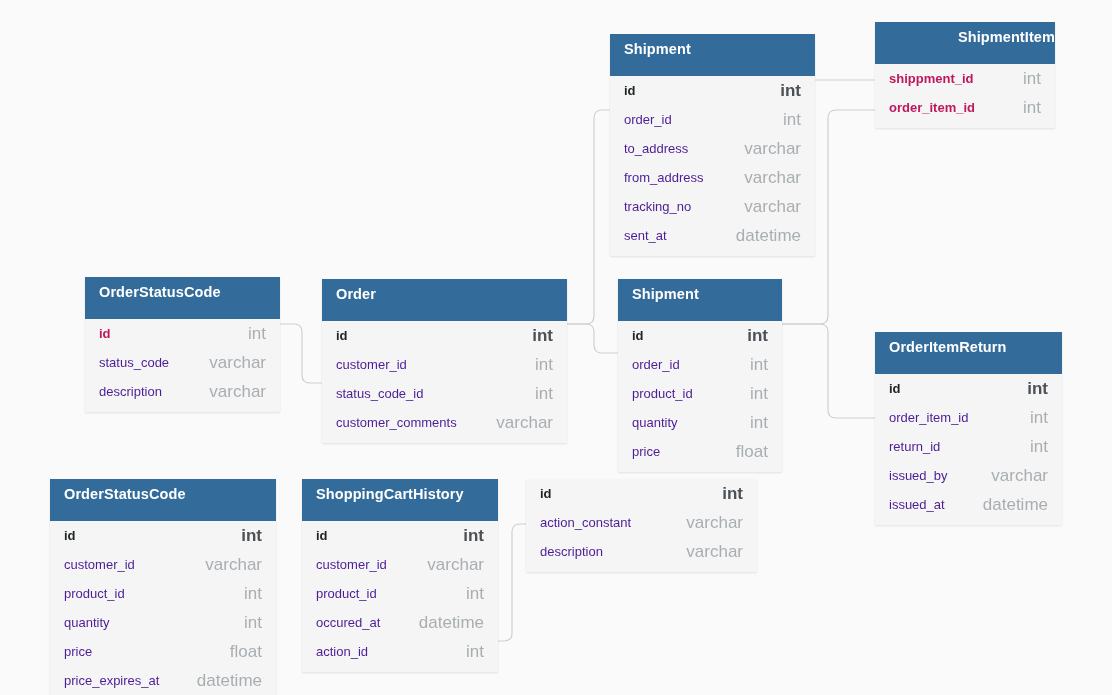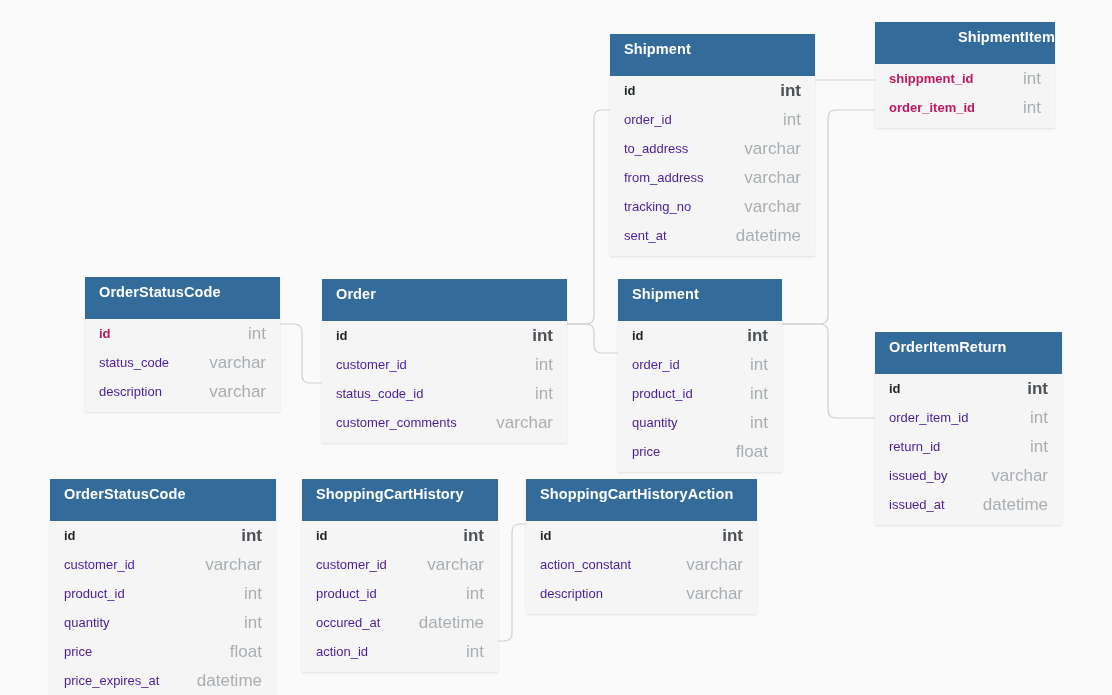--- a/index.html
+++ b/index.html
@@ -272,21 +272,20 @@
             <span class="col-name">occured_at</span>
             <span class="col-type">datetime</span>
           </div>
           <div class="row">
             <span class="col-name">action_id</span>
             <span class="col-type">int</span>
           </div>
         </div>
       </div>
       <div class="entity" style="left: 526px; top: 479px; width: 231px;">
-        <div class="entity-header">ShoppingCartHistoryAction</div>
         <div class="entity-rows">
           <div class="row pk">
             <span class="col-name">id</span>
             <span class="col-type">int</span>
           </div>
           <div class="row">
             <span class="col-name">action_constant</span>
             <span class="col-type">varchar</span>
           </div>
           <div class="row">

